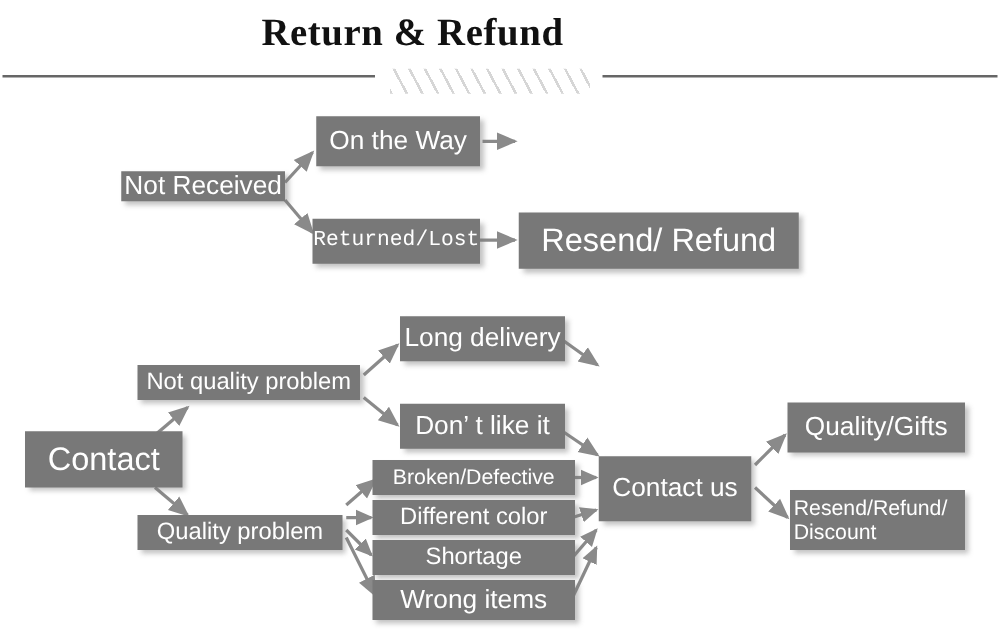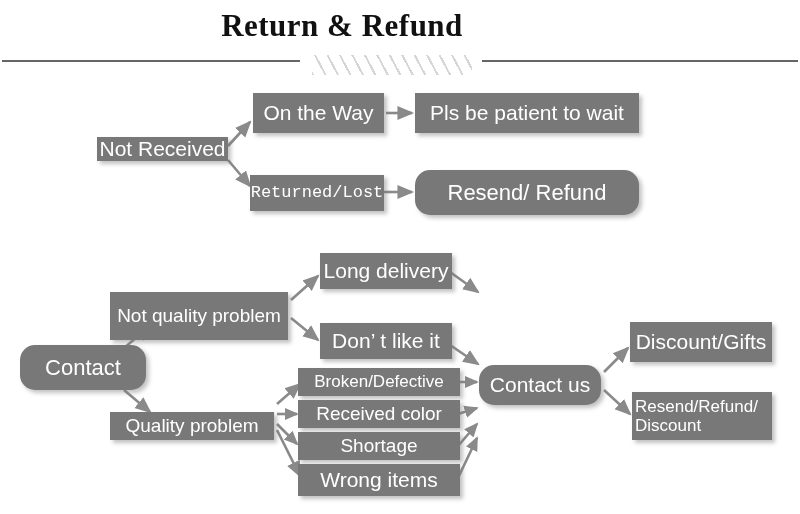--- a/index.html
+++ b/index.html
@@ -24,21 +24,20 @@
     left: 0;
     top: 8px;
     width: 660px;
     text-align: center;
     font-family: "Liberation Serif", serif;
     font-weight: bold;
     font-size: 31px;
     letter-spacing: 0.5px;
     color: #111111;
     white-space: nowrap;
-    padding-left: 12px;
   }
   #header-divider {
     position: absolute;
     left: 0;
     top: 55px;
     width: 800px;
     height: 22px;
   }
   .rule {
     position: absolute;
@@ -69,21 +68,21 @@
     display: flex;
     align-items: center;
     justify-content: center;
     line-height: 1.08;
     font-size: 19px;
     padding: 0 6px;
     box-shadow: 3px 3px 4px rgba(120,120,120,0.45);
     white-space: nowrap;
     z-index: 3;
   }
-  .node.big   { font-size: 22px; border-radius: 15px; }
+  .node.big   { font-size: 26px; }
   .node.med   { font-size: 21px; }
   .node.small { font-size: 17px; }
   .node.two-line {
     white-space: normal;
     justify-content: flex-start;
     text-align: left;
     line-height: 1.12;
     padding: 0 3px;
   }
 
@@ -161,43 +160,42 @@
       <line x1="604" y1="372" x2="628" y2="348" marker-end="url(#ah)"></line>
 
       <line x1="604" y1="390" x2="630" y2="414" marker-end="url(#ah)"></line>
     </g>
   </svg>
 
   <div class="node med" style="left:97px; top:137px; width:131px; height:24px;">Not Received</div>
 
   <div class="node med" style="left:253px; top:93px; width:131px; height:40px;">On the Way</div>
 
-  <div class="node med" style="left:415px; top:93px; width:224px; height:40px;">Pls be patient to wait</div>
 
   <div class="node small" style="left:250px; top:175px; width:134px; height:36px;font-family:Liberation Mono, monospace;">Returned/Lost</div>
 
   <div class="node big" style="left:415px; top:170px; width:224px; height:45px;">Resend/ Refund</div>
 
   <div class="node big" style="left:20px; top:345px; width:126px; height:45px;">Contact</div>
 
-  <div class="node" style="left:110px; top:292px; width:178px; height:48px;">Not quality problem</div>
+  <div class="node" style="left:110px; top:292px; width:178px; height:28px;">Not quality problem</div>
 
   <div class="node med" style="left:320px; top:253px; width:132px; height:36px;text-align:right;">Long delivery</div>
 
   <div class="node med" style="left:320px; top:323px; width:132px; height:36px;">Don’ t like it</div>
 
   <div class="node" style="left:110px; top:412px; width:164px; height:28px;">Quality problem</div>
 
   <div class="node small" style="left:298px; top:368px; width:162px; height:28px;text-align:center;">Broken/Defective</div>
 
-  <div class="node" style="left:298px; top:400px; width:162px; height:28px;">Received color</div>
+  <div class="node" style="left:298px; top:400px; width:162px; height:28px;">Different color</div>
 
   <div class="node" style="left:298px; top:432px; width:162px; height:28px;">Shortage</div>
 
   <div class="node med" style="left:298px; top:464px; width:162px; height:32px;">Wrong items</div>
 
-  <div class="node med" style="left:479px; top:365px; width:122px; height:40px;border-radius:15px;">Contact us</div>
-
-  <div class="node med" style="left:630px; top:322px; width:142px; height:40px;">Discount/Gifts</div>
+  <div class="node med" style="left:479px; top:365px; width:122px; height:52px;">Contact us</div>
+
+  <div class="node med" style="left:630px; top:322px; width:142px; height:40px;">Quality/Gifts</div>
 
   <div class="node two-line small" style="left:632px; top:392px; width:140px; height:48px;">Resend/Refund/<br>Discount</div>
 
 </div>
 
 </body></html>

